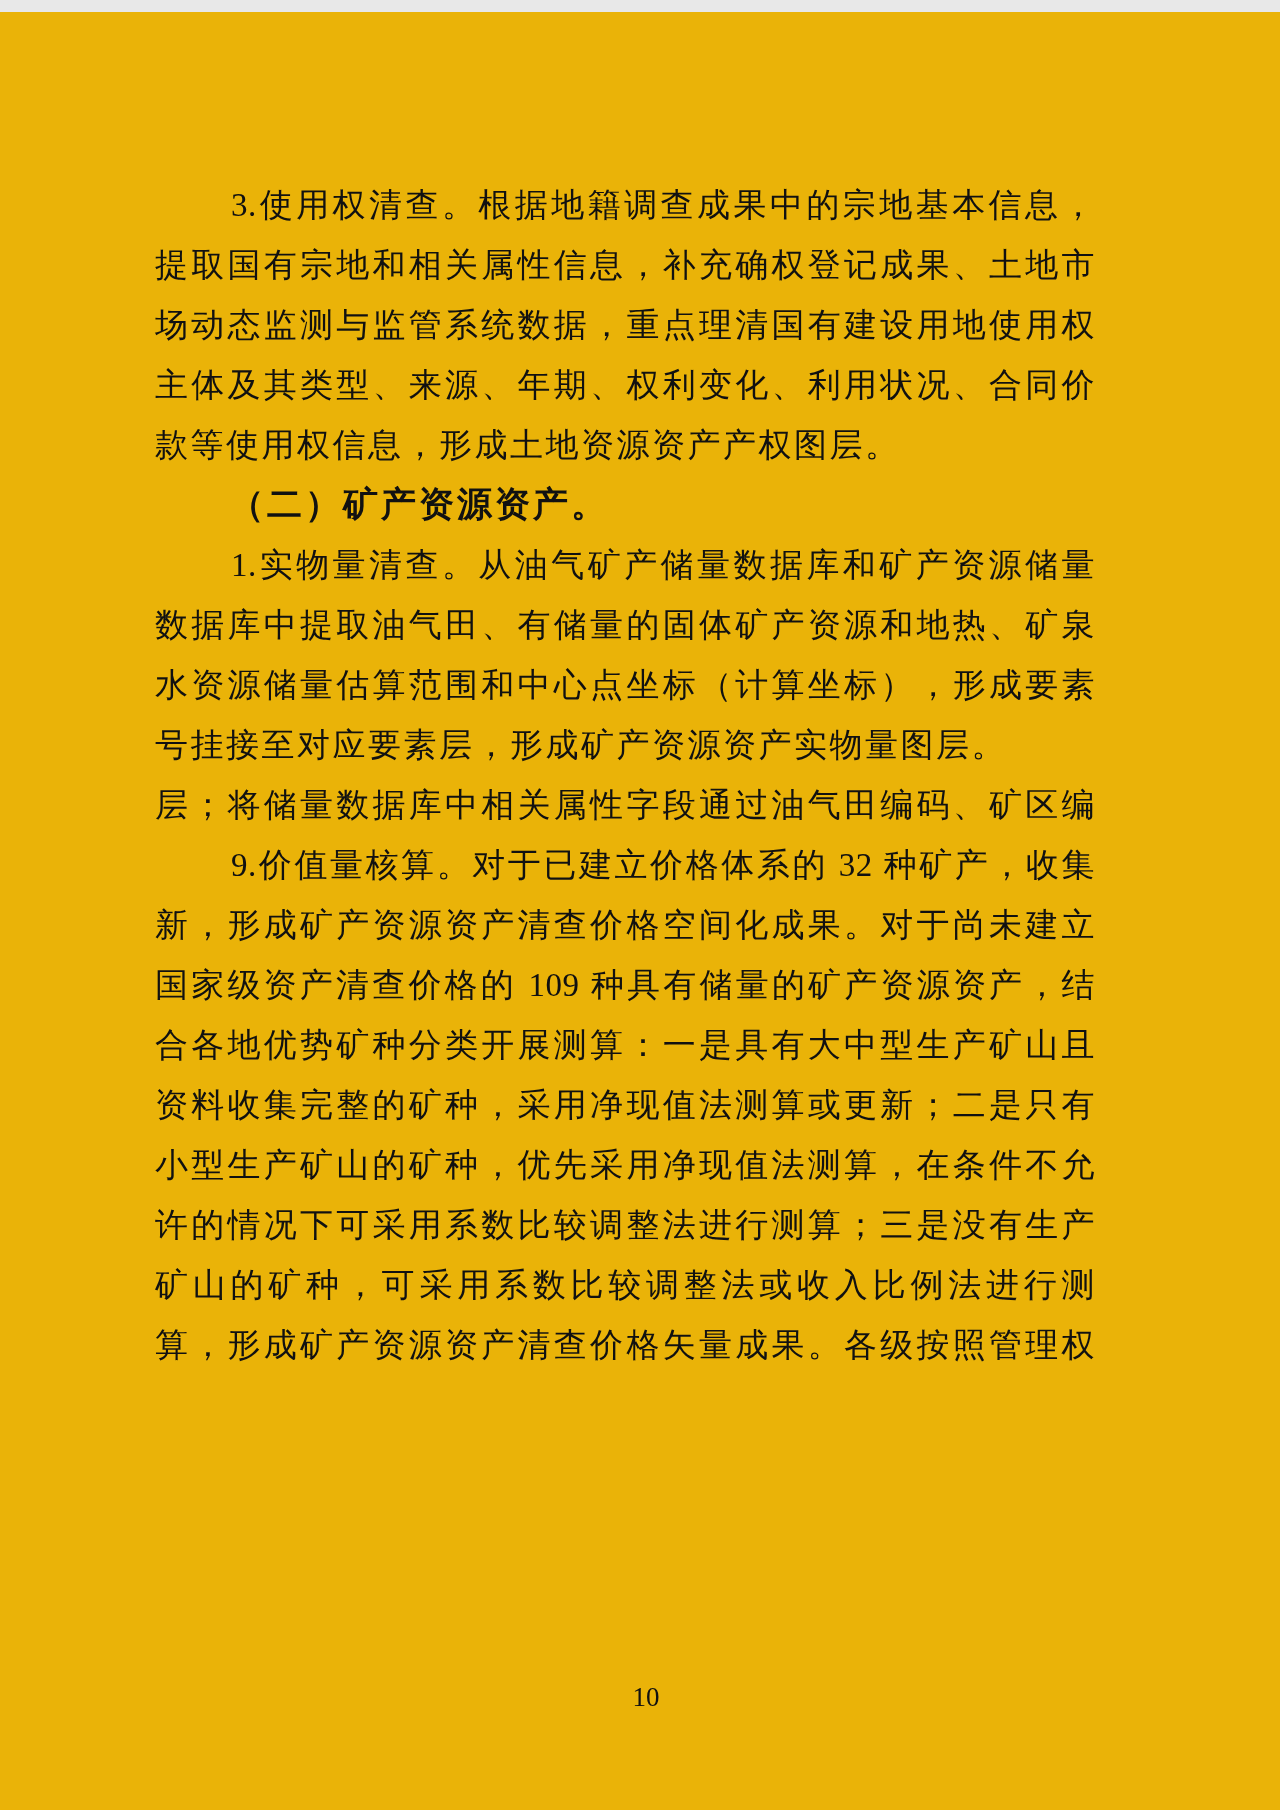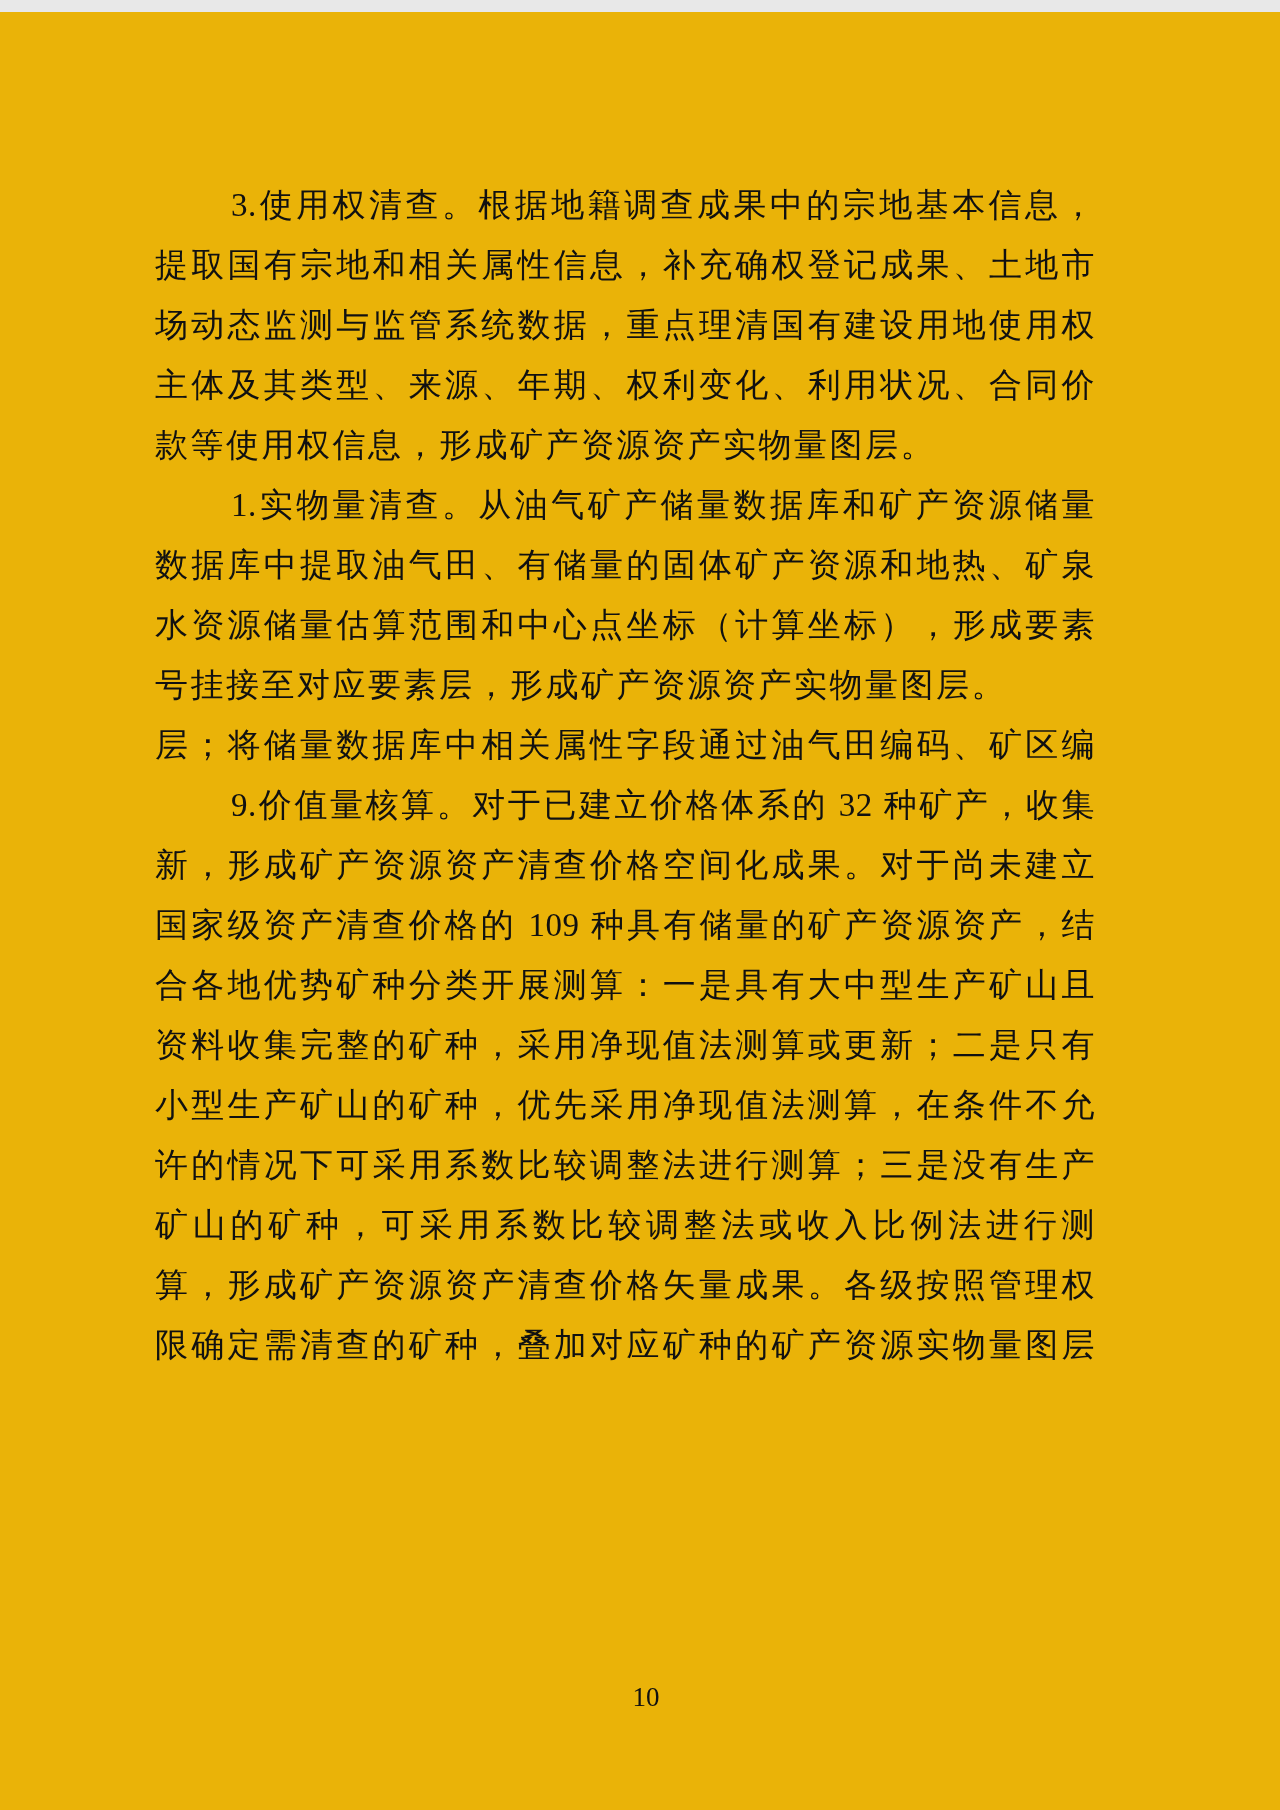--- a/index.html
+++ b/index.html
@@ -62,41 +62,41 @@
 <body>
 
 <div class="page">
   <div class="content">
 
     <div class="para">
       <div class="line first">3.使用权清查。根据地籍调查成果中的宗地基本信息，</div>
       <div class="line">提取国有宗地和相关属性信息，补充确权登记成果、土地市</div>
       <div class="line">场动态监测与监管系统数据，重点理清国有建设用地使用权</div>
       <div class="line">主体及其类型、来源、年期、权利变化、利用状况、合同价</div>
-      <div class="line end">款等使用权信息，形成矿产资源资产实物量图层。</div>
+      <div class="line end">款等使用权信息，形成土地资源资产产权图层。</div>
     </div>
 
+    <div class="heading">（二）矿产资源资产。</div>
 
     <div class="para">
       <div class="line first">1.实物量清查。从油气矿产储量数据库和矿产资源储量</div>
       <div class="line">数据库中提取油气田、有储量的固体矿产资源和地热、矿泉</div>
       <div class="line">水资源储量估算范围和中心点坐标（计算坐标），形成要素</div>
       <div class="line end">号挂接至对应要素层，形成矿产资源资产实物量图层。</div>
       <div class="line">层；将储量数据库中相关属性字段通过油气田编码、矿区编</div>
     </div>
 
     <div class="para">
       <div class="line first">9.价值量核算。对于已建立价格体系的 32 种矿产，收集</div>
       <div class="line">新，形成矿产资源资产清查价格空间化成果。对于尚未建立</div>
       <div class="line">国家级资产清查价格的 109 种具有储量的矿产资源资产，结</div>
       <div class="line">合各地优势矿种分类开展测算：一是具有大中型生产矿山且</div>
       <div class="line">资料收集完整的矿种，采用净现值法测算或更新；二是只有</div>
       <div class="line">小型生产矿山的矿种，优先采用净现值法测算，在条件不允</div>
       <div class="line">许的情况下可采用系数比较调整法进行测算；三是没有生产</div>
       <div class="line">矿山的矿种，可采用系数比较调整法或收入比例法进行测</div>
       <div class="line">算，形成矿产资源资产清查价格矢量成果。各级按照管理权</div>
-      <div class="line">限确定需清查的矿种，叠加对应矿种的矿产资源实物量图层</div>
     </div>
 
   </div>
 
   <div class="pagenum">10</div>
 </div>
 
 </body></html>

